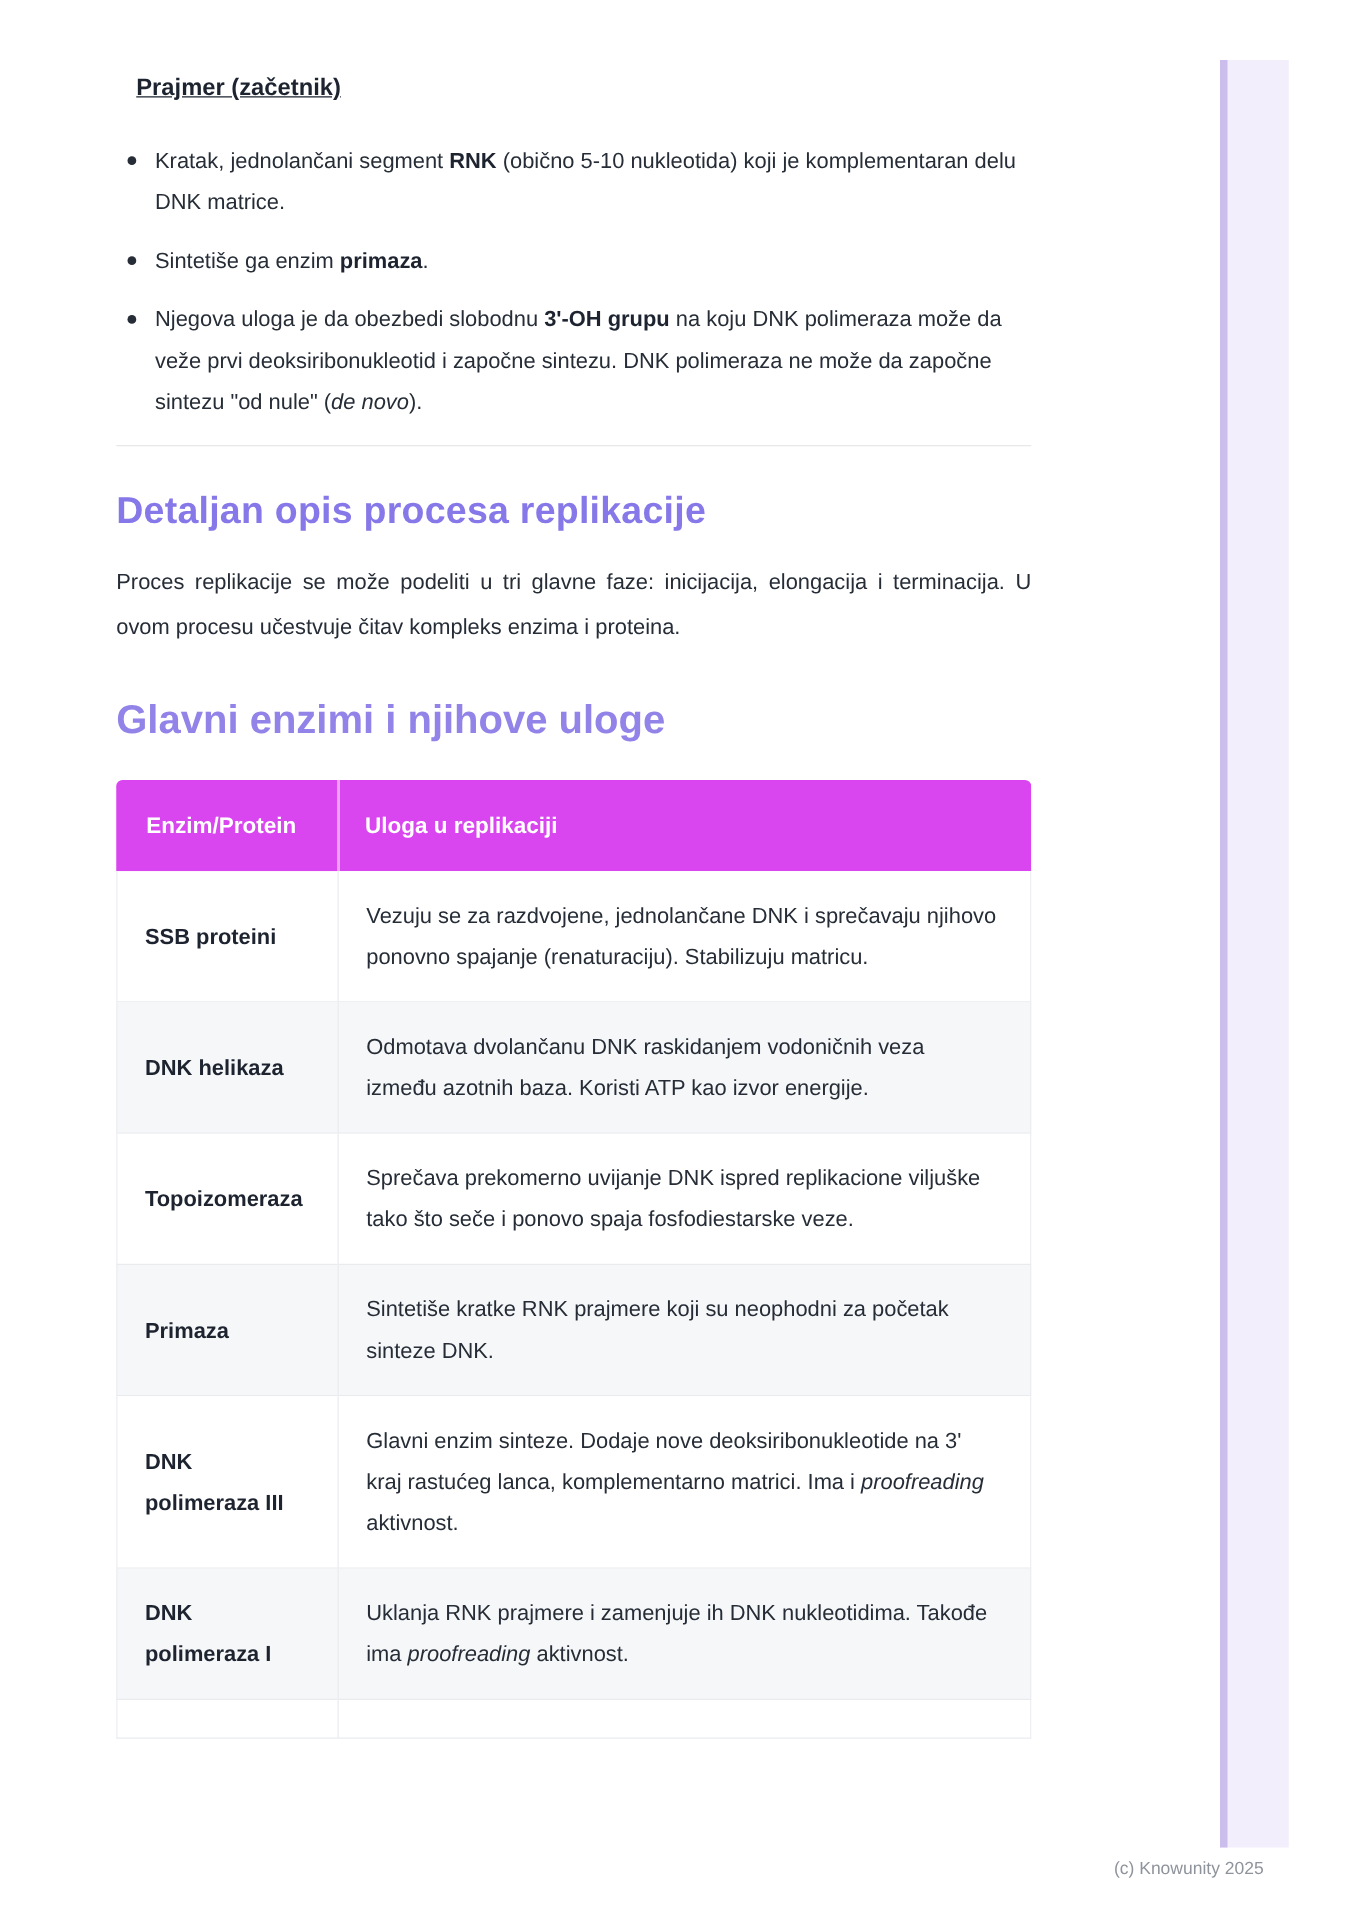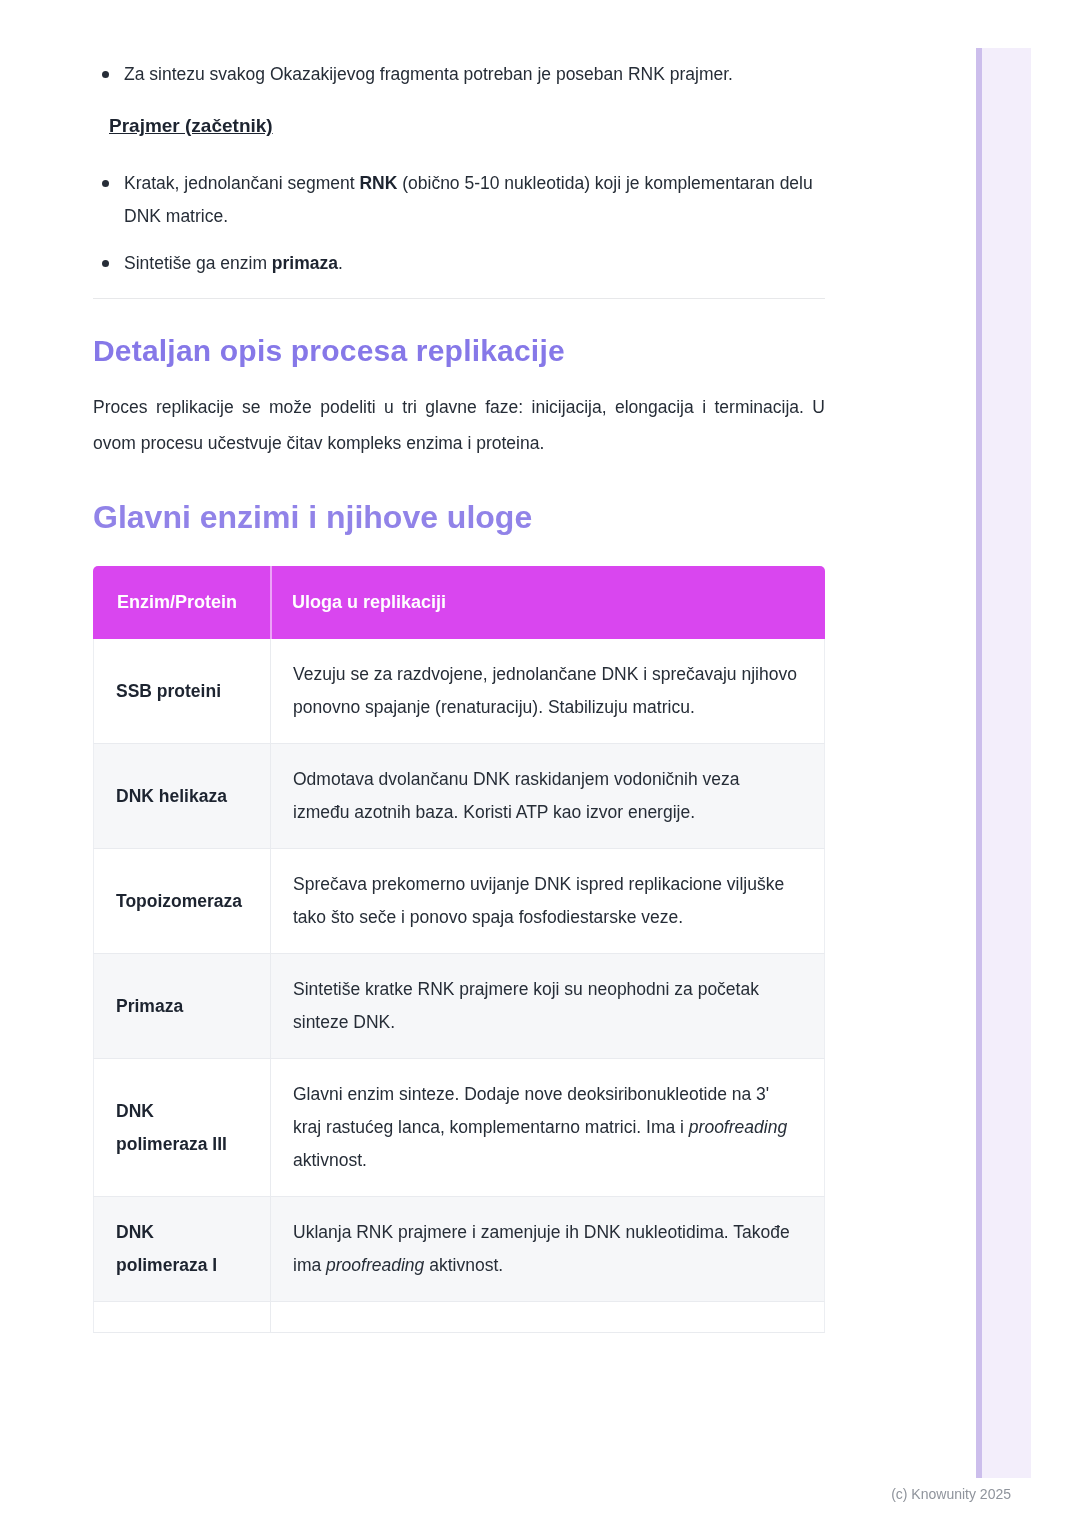--- a/index.html
+++ b/index.html
@@ -61,29 +61,27 @@
     font-size:14px;line-height:18px;color:#8f949c;
   }
 </style>
 </head>
 <body>
 
 <div class="page">
 
   <div class="content">
 
-    <ul class="bullets">
-      <li><span>Za sintezu svakog Okazakijevog fragmenta potreban je poseban RNK prajmer.</span></li>
-    </ul>
 
     <h3 class="prajmer">Prajmer (začetnik)</h3>
 
     <ul class="bullets second">
       <li><span>Kratak, jednolančani segment </span><b>RNK</b><span> (obično 5-10 nukleotida) koji je komplementaran delu DNK matrice.</span></li>
       <li><span>Sintetiše ga enzim </span><b>primaza</b><span>.</span></li>
+      <li><span>Njegova uloga je da obezbedi slobodnu </span><b>3'-OH grupu</b><span> na koju DNK polimeraza može da veže prvi deoksiribonukleotid i započne sintezu. DNK polimeraza ne može da započne sintezu "od nule" (</span><i>de novo</i><span>).</span></li>
     </ul>
 
     <hr class="divider">
 
     <h1 class="main">Detaljan opis procesa replikacije</h1>
 
     <p class="lead">Proces replikacije se može podeliti u tri glavne faze: inicijacija, elongacija i terminacija. U ovom procesu učestvuje čitav kompleks enzima i proteina.</p>
 
     <h2 class="sub">Glavni enzimi i njihove uloge</h2>
 

